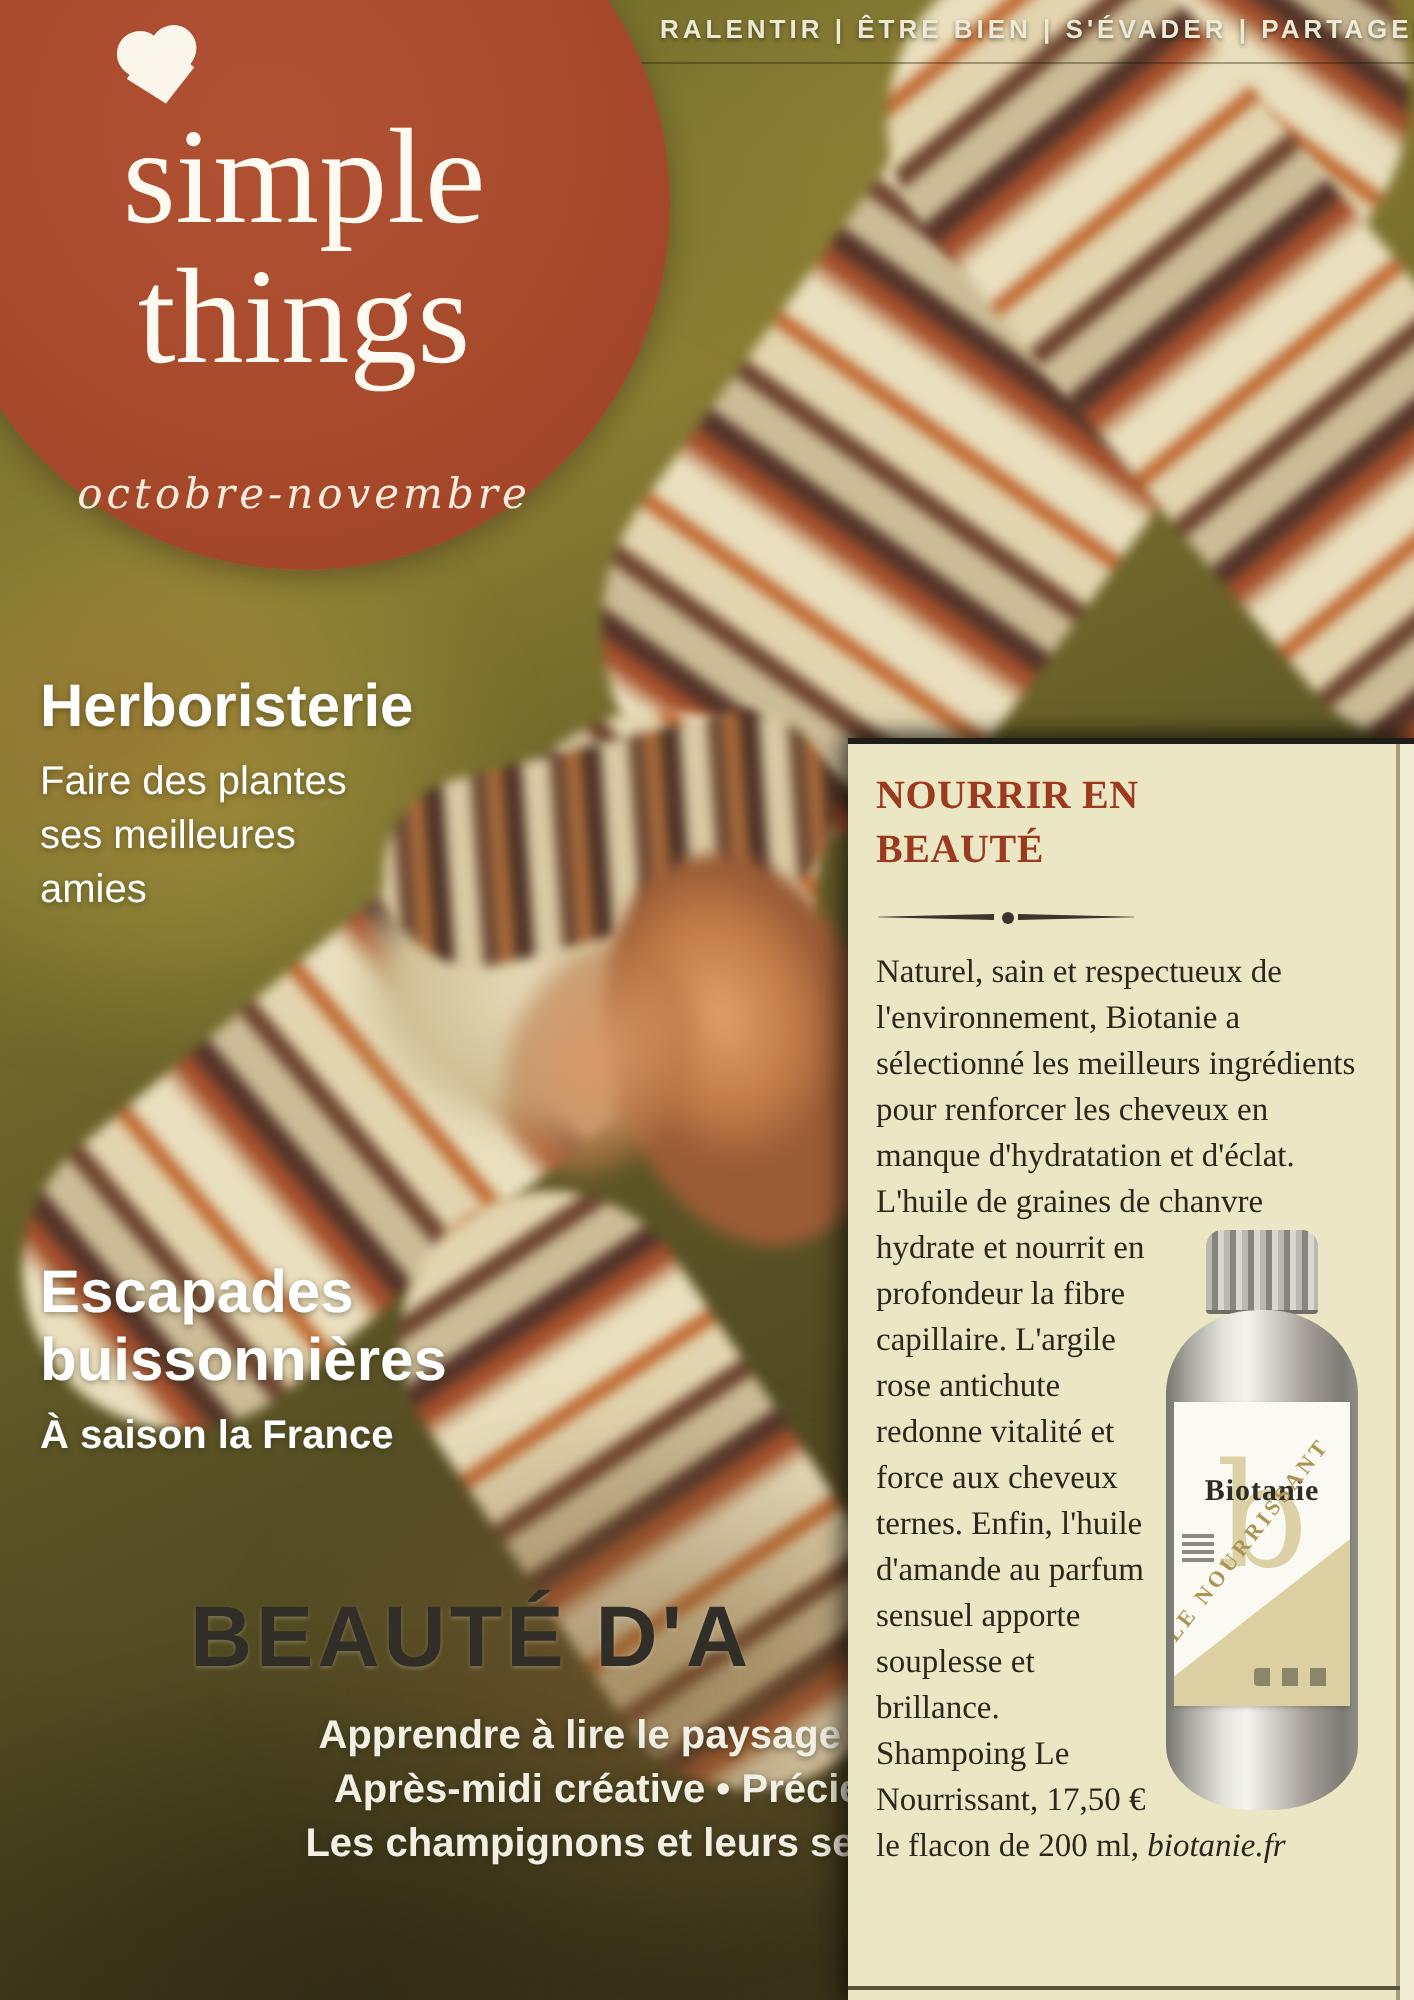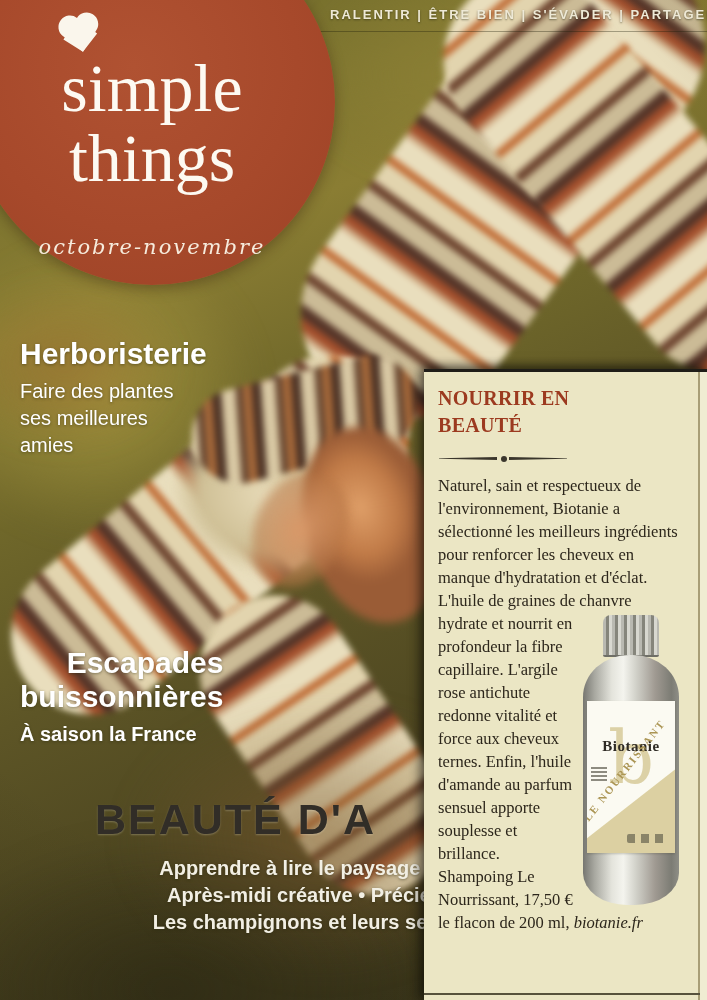--- a/index.html
+++ b/index.html
@@ -45,22 +45,22 @@
   .heart::before,.heart::after{content:"";position:absolute;top:0;width:23px;height:37px;border-radius:12px 12px 0 0;background:#faf6ec;}
   .heart::before{left:23px;transform:rotate(-42deg);transform-origin:0 100%;}
   .heart::after{left:0;transform:rotate(42deg);transform-origin:100% 100%;}
   .logo-title{position:absolute;left:0;top:134px;width:100%;text-align:center;
               font-family:"Liberation Serif",serif;font-size:68px;line-height:70px;color:#fdfaf2;}
   .logo-date{position:absolute;left:0;top:316px;width:100%;text-align:center;
              font-family:"DejaVu Serif",serif;font-style:italic;font-size:21px;letter-spacing:2px;color:#f6ebdc;}
 
   
   .feature{position:absolute;left:20px;z-index:5;color:#ffffff;text-shadow:0 1px 3px rgba(40,40,15,.45);}
-  .f1{top:337px;} .f2{top:484px;} .f3{top:630px;margin-top:16px;}
-  .feature-title{font-size:30px;font-weight:700;line-height:34px;text-align:right;}
+  .f1{top:337px;} .f2{top:484px;} .f3{top:630px;}
+  .feature-title{font-size:30px;font-weight:700;line-height:34px;}
   .feature-sub{margin-top:7px;font-size:20px;font-weight:500;line-height:27px;}
   .f3 .feature-sub{font-weight:700;font-size:20px;}
   .ml{white-space:pre-line;}
 
   
   .headline{position:absolute;left:95px;top:795px;z-index:4;font-size:43px;font-weight:700;
             letter-spacing:2px;color:#312d27;text-shadow:0 1px 2px rgba(255,250,230,.25);}
   .story-lines{position:absolute;left:40px;top:855px;width:530px;z-index:4;text-align:center;
                font-size:20px;font-weight:600;line-height:27px;color:#f2efe4;text-shadow:0 1px 3px rgba(40,40,15,.5);}
 

